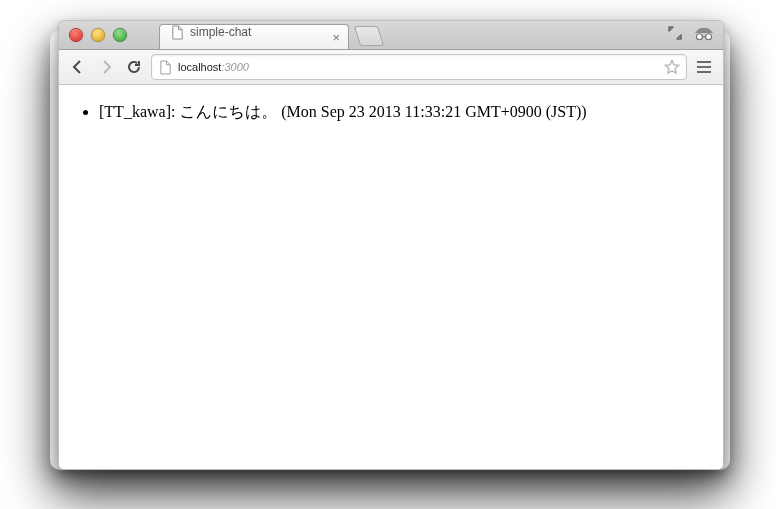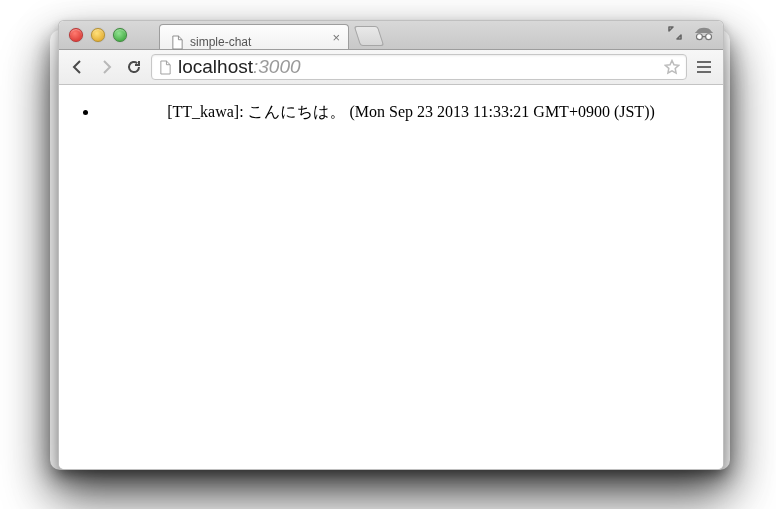--- a/index.html
+++ b/index.html
@@ -69,21 +69,21 @@
     height: 24px;
     margin-left: 22px;
     padding: 0 28px 0 10px;
     min-width: 150px;
     background: linear-gradient(#fdfdfd, #f1f1f1);
     border: 1px solid #9d9d9d;
     border-bottom: none;
     border-top-left-radius: 4px;
     border-top-right-radius: 4px;
     display: flex;
-    align-items: flex-end;
+    align-items: flex-start;
     gap: 6px;
     font-size: 12px;
     color: #555;
   }
   .tab .favicon {
     width: 14px; height: 14px;
     display:flex; align-items:center; justify-content:center;
   }
   .tab .favicon svg { width:13px; height:15px; }
   .tab .close {
@@ -140,21 +140,21 @@
   .omnibox {
     flex: 1;
     height: 24px;
     background: #fff;
     border: 1px solid #c7c7c7;
     border-radius: 4px;
     display: flex;
     align-items: center;
     padding: 0 6px;
     gap: 6px;
-    font-size: 19px;
+    font-size: 11px;
     color: #333;
     box-shadow: inset 0 1px 2px rgba(0,0,0,0.08);
   }
   .omnibox .page-icon { width:14px; display:flex; align-items:center; justify-content:center; }
   .omnibox .page-icon svg { width:13px; height:15px; }
   .url-text { flex:1; display:flex; align-items:center; }
   .url-host { color:#222; }
   .url-port { color:#9a9a9a;font-style:italic; }
   .star {
     color:#bcbcbc;
@@ -175,21 +175,20 @@
     background: #fff;
     height: calc(100% - 28px - 34px);
     overflow: auto;
     font-family: "Times New Roman", Times, serif;
     font-size: 16px;
     color: #000;
   }
   .page ul {
     margin: 16px 0 0 0;
     padding-left: 40px;
-    text-align: center;
   }
   .page li {
     line-height: 1.4;
     list-style: disc;
   }
 </style>
 </head>
 <body>
 
 <div class="stage">

